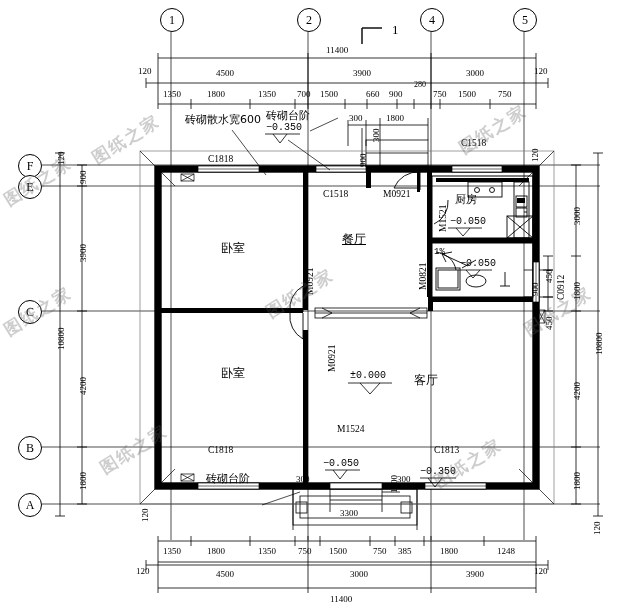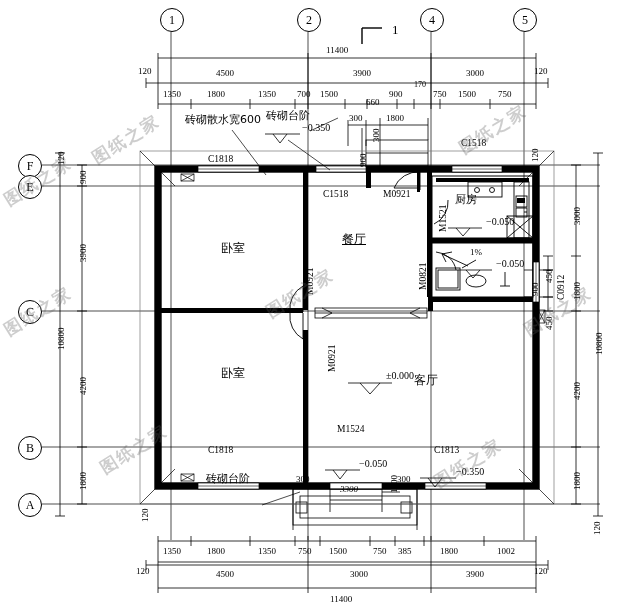--- a/index.html
+++ b/index.html
@@ -16,21 +16,21 @@
   
   .dim{position:absolute;font-size:9px;letter-spacing:0px;white-space:nowrap;
        font-family:"Liberation Serif","DejaVu Serif",serif;}
   .dim.v{transform-origin:0 0;transform:rotate(-90deg);}
   
   .room{position:absolute;font-size:12px;white-space:nowrap;font-family:"DejaVu Sans",sans-serif;}
   .tag{position:absolute;font-size:9.5px;white-space:nowrap;font-family:"Liberation Serif","DejaVu Serif",serif;}
   .tag.v{transform-origin:0 0;transform:rotate(-90deg);}
   .note{position:absolute;font-size:11px;white-space:nowrap;font-family:"DejaVu Sans",sans-serif;}
   
-  .elev{position:absolute;white-space:nowrap;font-size:10px;font-family:Liberation Serif, serif;margin-left:36px;}
+  .elev{position:absolute;white-space:nowrap;font-size:10px;font-family:Liberation Mono, monospace;}
   
   .wm{position:absolute;color:rgba(90,90,90,.30);font-size:17px;font-weight:bold;
       transform:rotate(-32deg);white-space:nowrap;font-family:"DejaVu Sans",sans-serif;
       letter-spacing:2px;pointer-events:none;}
   svg{position:absolute;left:0;top:0;overflow:visible;}
 </style>
 </head>
 <body>
 
 <div id="stage">
@@ -383,36 +383,36 @@
   <div class="dim" style="left:534px;top:66px;">120</div>
   <div class="dim" style="left:216px;top:68px;">4500</div>
   <div class="dim" style="left:353px;top:68px;">3900</div>
   <div class="dim" style="left:466px;top:68px;">3000</div>
 
   <div class="dim" style="left:163px;top:89px;">1350</div>
   <div class="dim" style="left:207px;top:89px;">1800</div>
   <div class="dim" style="left:258px;top:89px;">1350</div>
   <div class="dim" style="left:297px;top:89px;">700</div>
   <div class="dim" style="left:320px;top:89px;">1500</div>
-  <div class="dim" style="left:366px;top:89px;margin-top:8px;">660</div>
+  <div class="dim" style="left:366px;top:89px;">660</div>
   <div class="dim" style="left:389px;top:89px;">900</div>
-  <div class="dim" style="left:414px;top:80px;font-size:8px;">170</div>
+  <div class="dim" style="left:414px;top:80px;font-size:8px;">280</div>
   <div class="dim" style="left:433px;top:89px;">750</div>
   <div class="dim" style="left:458px;top:89px;">1500</div>
   <div class="dim" style="left:498px;top:89px;">750</div>
 
   <div class="dim" style="left:163px;top:546px;">1350</div>
   <div class="dim" style="left:207px;top:546px;">1800</div>
   <div class="dim" style="left:258px;top:546px;">1350</div>
   <div class="dim" style="left:298px;top:546px;">750</div>
   <div class="dim" style="left:329px;top:546px;">1500</div>
   <div class="dim" style="left:373px;top:546px;">750</div>
   <div class="dim" style="left:398px;top:546px;">385</div>
   <div class="dim" style="left:440px;top:546px;">1800</div>
-  <div class="dim" style="left:497px;top:546px;">1002</div>
+  <div class="dim" style="left:497px;top:546px;">1248</div>
 
   <div class="dim" style="left:136px;top:566px;">120</div>
   <div class="dim" style="left:534px;top:566px;">120</div>
   <div class="dim" style="left:216px;top:569px;">4500</div>
   <div class="dim" style="left:350px;top:569px;">3000</div>
   <div class="dim" style="left:466px;top:569px;">3900</div>
   <div class="dim" style="left:330px;top:594px;">11400</div>
 
   <div class="dim v" style="left:78px;top:184px;">900</div>
   <div class="dim v" style="left:78px;top:262px;">3900</div>
@@ -432,21 +432,21 @@
   <div class="dim v" style="left:544px;top:330px;">450</div>
   <div class="dim v" style="left:530px;top:162px;">120</div>
   <div class="dim v" style="left:592px;top:535px;">120</div>
 
   <div class="dim" style="left:349px;top:113px;">300</div>
   <div class="dim v" style="left:371px;top:142px;">300</div>
   <div class="dim" style="left:386px;top:113px;">1800</div>
   <div class="dim v" style="left:358px;top:167px;">900</div>
 
   <div class="dim" style="left:296px;top:474px;">300</div>
-  <div class="dim" style="left:340px;top:484px;font-style:italic;">3300</div>
+  <div class="dim" style="left:340px;top:508px;">3300</div>
   <div class="dim v" style="left:389px;top:493px;">1800</div>
   <div class="dim" style="left:397px;top:474px;">300</div>
 
   <div class="room" style="left:221px;top:240px;">卧室</div>
   <div class="room" style="left:221px;top:365px;">卧室</div>
   <div class="room" style="left:342px;top:231px;text-decoration:underline;">餐厅</div>
   <div class="room" style="left:414px;top:372px;">客厅</div>
   <div class="room" style="left:455px;top:192px;font-size:11px;">厨房</div>
 
   <div class="elev" style="left:350px;top:370px;">±0.000</div>

